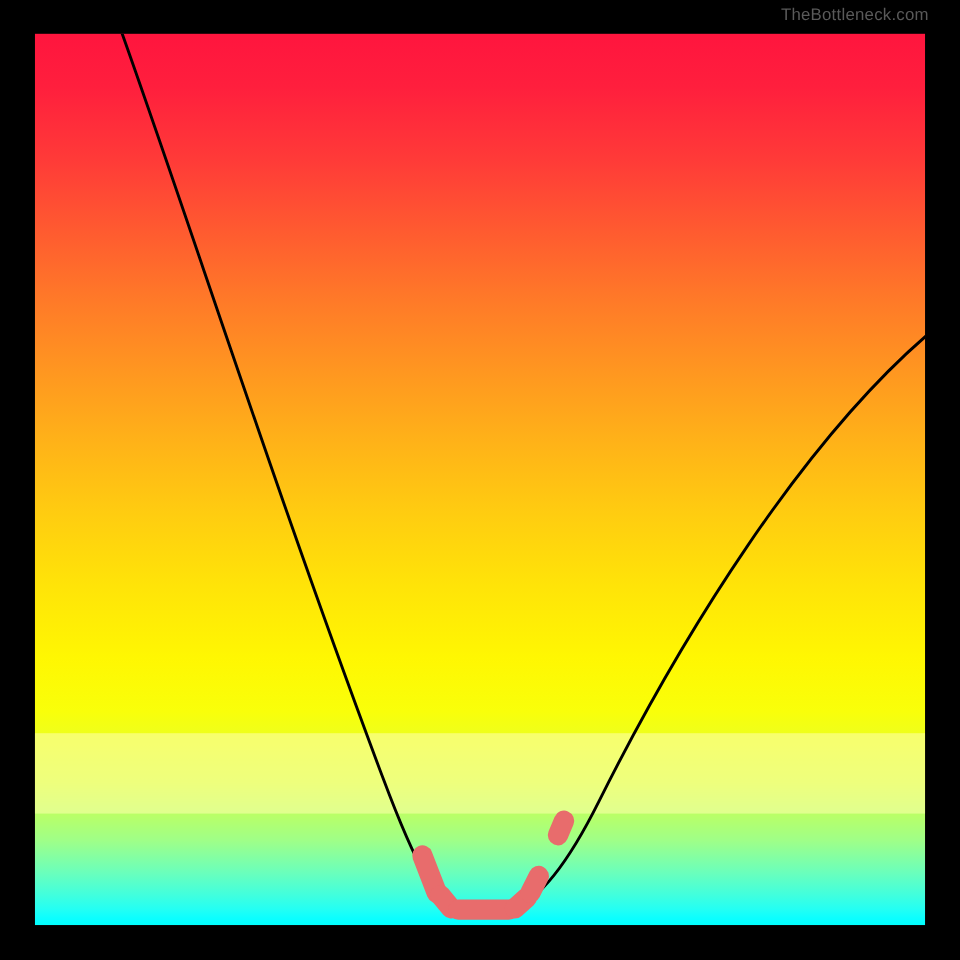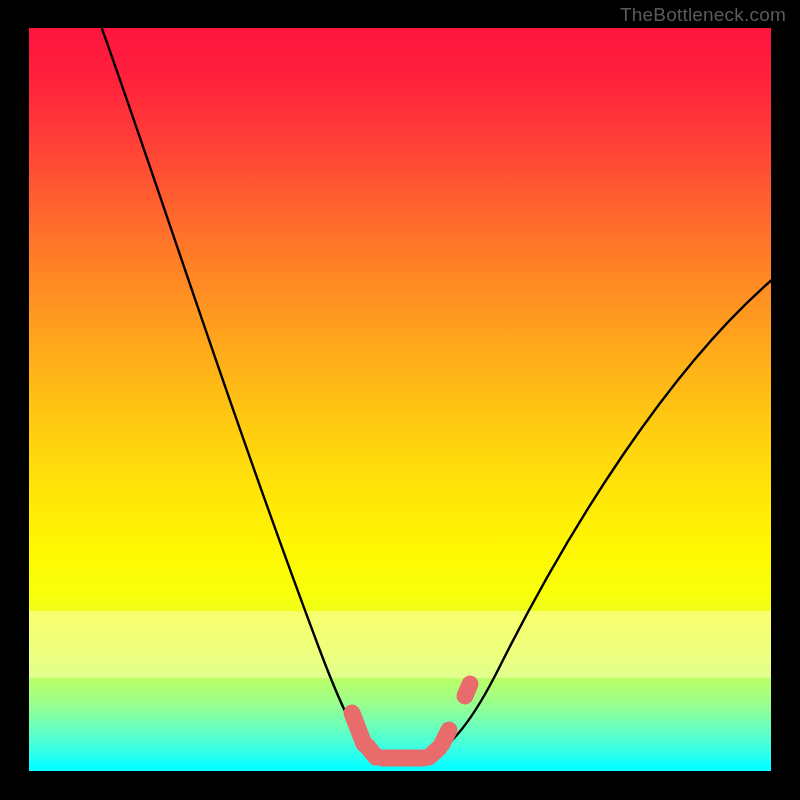--- a/index.html
+++ b/index.html
@@ -67,23 +67,23 @@
   .svg-layer {
     position: absolute;
     left: 0;
     top: 0;
     width: 100%;
     height: 100%;
   }
   .watermark {
     position: absolute;
     top: 4px;
-    right: 14px;
+    right: 26px;
     color: #5a5a5a;
-    font-size: 19px;
+    font-size: 14px;
     font-weight: 500;
     letter-spacing: 0.2px;
   }
 </style>
 </head>
 <body>
 
 <div class="frame">
   <div class="plot">
     <div class="gradient"></div>

